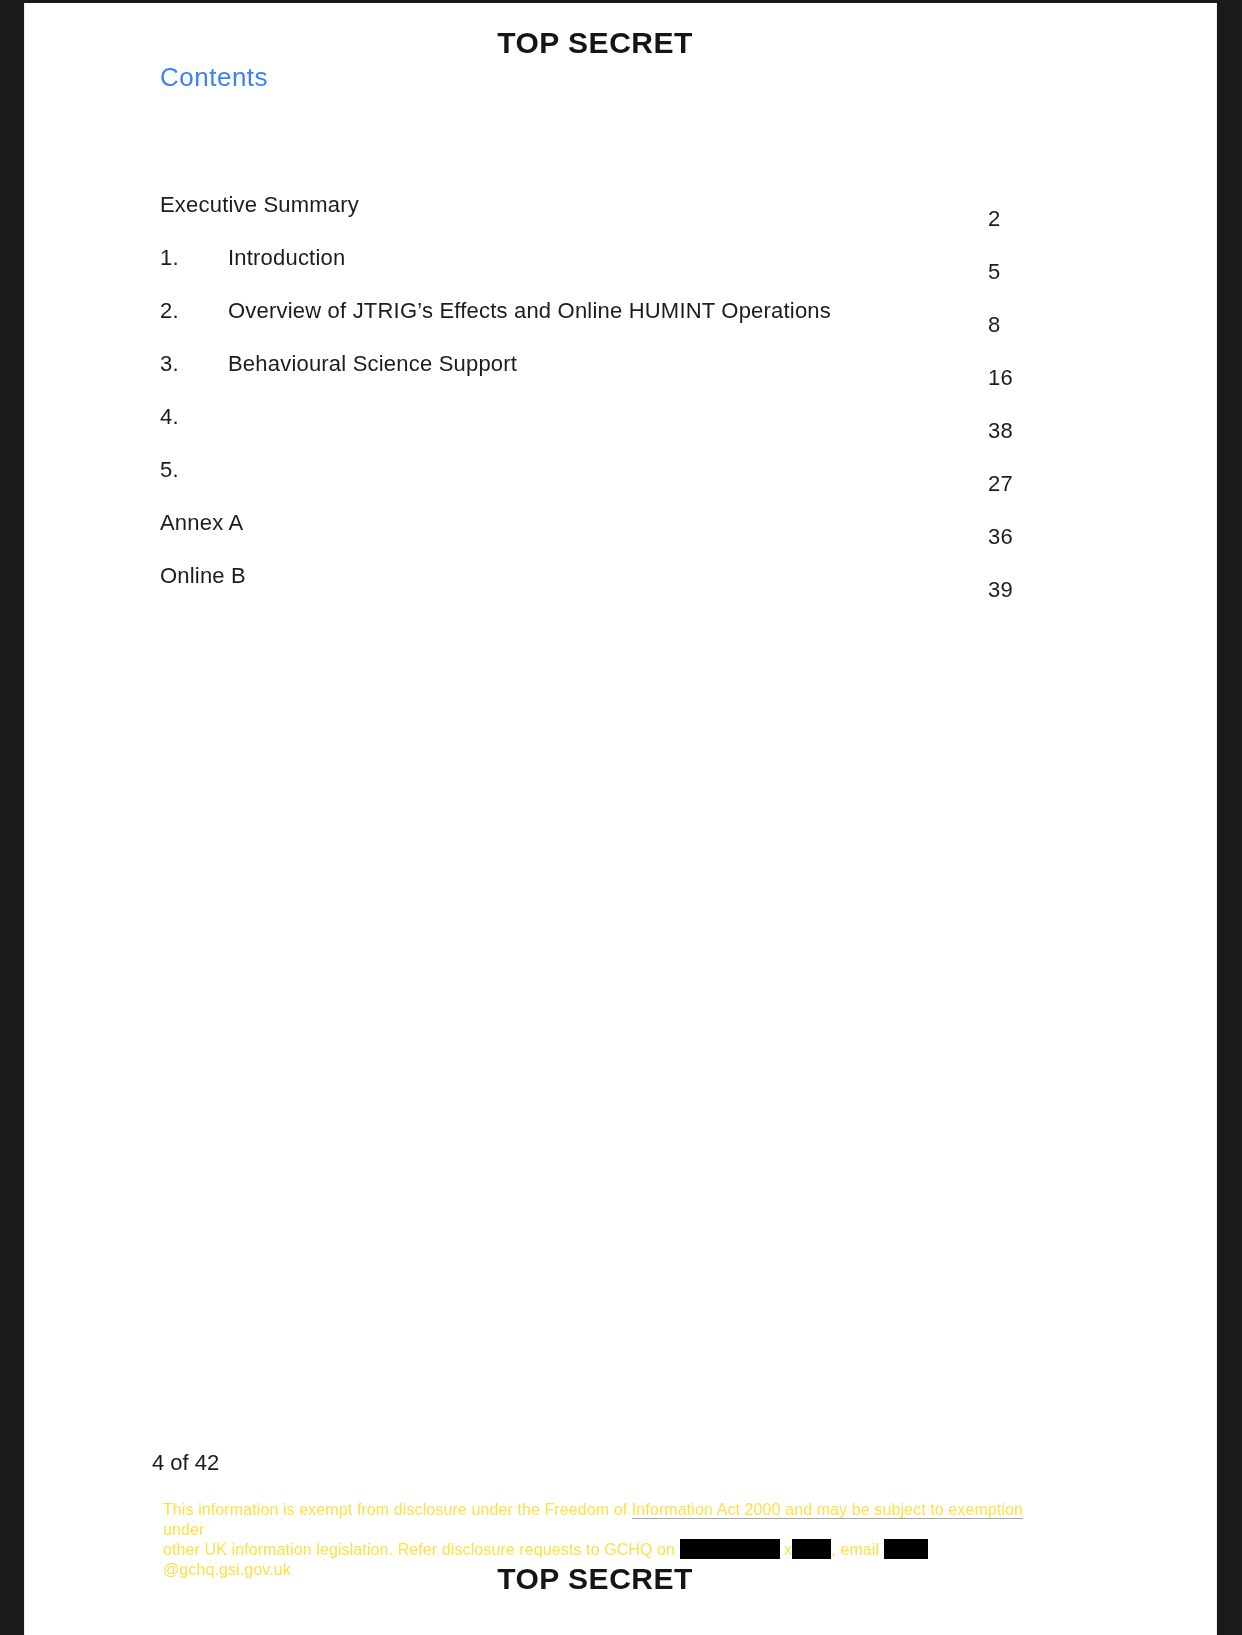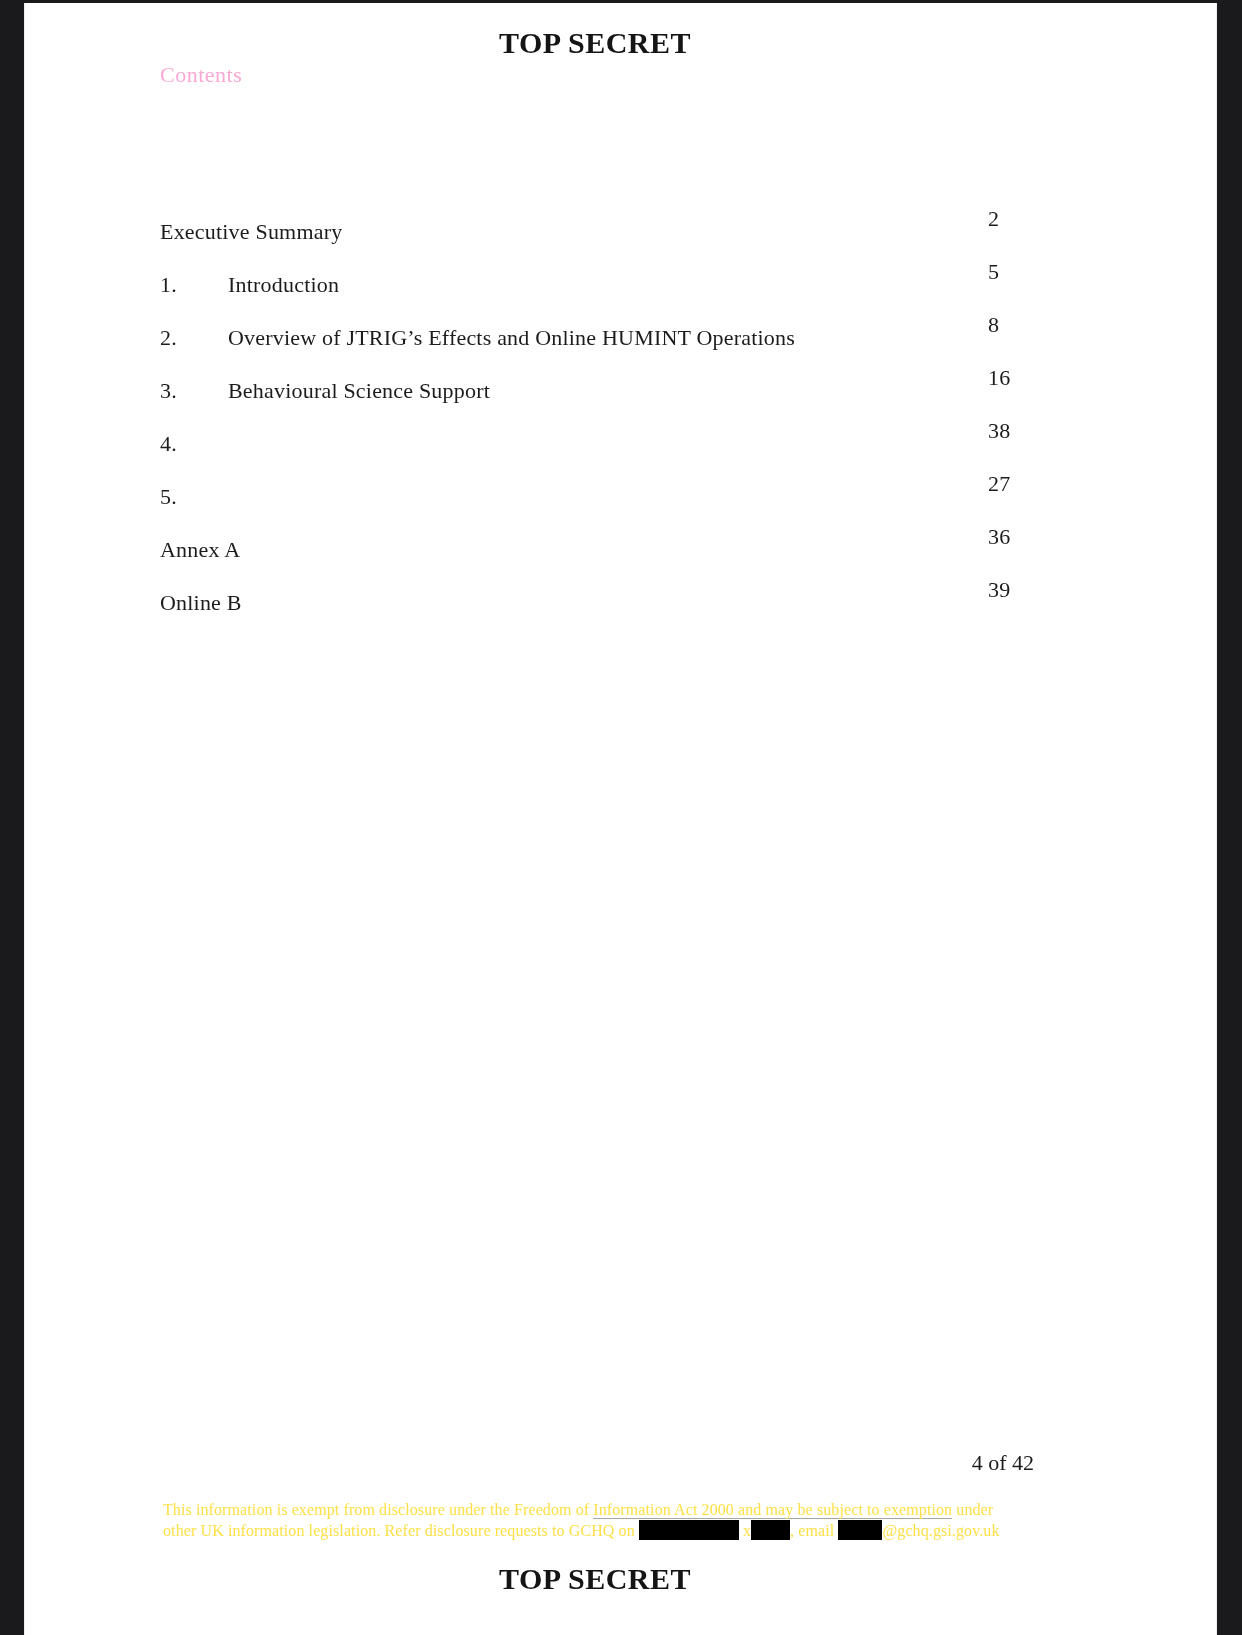--- a/index.html
+++ b/index.html
@@ -9,21 +9,20 @@
     height: 1635px;
     background: #1a1a1c;
     overflow: hidden;
     font-family: "Liberation Sans", "DejaVu Sans", sans-serif;
   }
   .viewer {
     position: relative;
     width: 1242px;
     height: 1635px;
     background: #1a1a1c;
-    font-family: Liberation Serif, serif;
   }
   .page {
     position: absolute;
     left: 24px;
     top: 3px;
     width: 1193px;
     height: 1632px;
     background: #ffffff;
     border-left: 1px solid #efefef;
     border-right: 1px solid #efefef;
@@ -47,58 +46,58 @@
     font-weight: bold;
     letter-spacing: 0.5px;
     color: #151515;
   }
   .classification.top { top: 26px; }
   .classification.bottom { top: 1562px; }
   .doc-title {
     position: absolute;
     left: 160px;
     top: 62px;
-    font-size: 22px;
+    font-size: 26px;
     letter-spacing: 0.5px;
-    color: #f9a8d4;
+    color: #3b82f6;
   }
   .toc {
     position: absolute;
     left: 160px;
     top: 192px;
     width: 870px;
   }
   .toc-row {
     position: relative;
     height: 53px;
     display: flex;
-    align-items: flex-end;
+    align-items: flex-start;
     font-size: 22px;
     letter-spacing: 0.2px;
     color: #1c1c1c;
   }
   .toc-num {
     display: inline-block;
     width: 68px;
     flex: 0 0 auto;
   }
   .toc-num:empty { display: none; }
   .toc-label { flex: 0 1 auto; white-space: nowrap; }
   .toc-page {
     position: absolute;
     left: 828px;
     top: 50%;
     transform: translateY(-50%);
   }
   .page-indicator {
     position: absolute;
-    left: 164px;
+    left: 152px;
     top: 1450px;
     width: 870px;
-    text-align: right;
+    text-align: left;
     font-size: 22px;
     color: #1c1c1c;
   }
   .disclaimer {
     position: absolute;
     left: 163px;
     top: 1500px;
     width: 885px;
     font-size: 16px;
     line-height: 19.5px;

